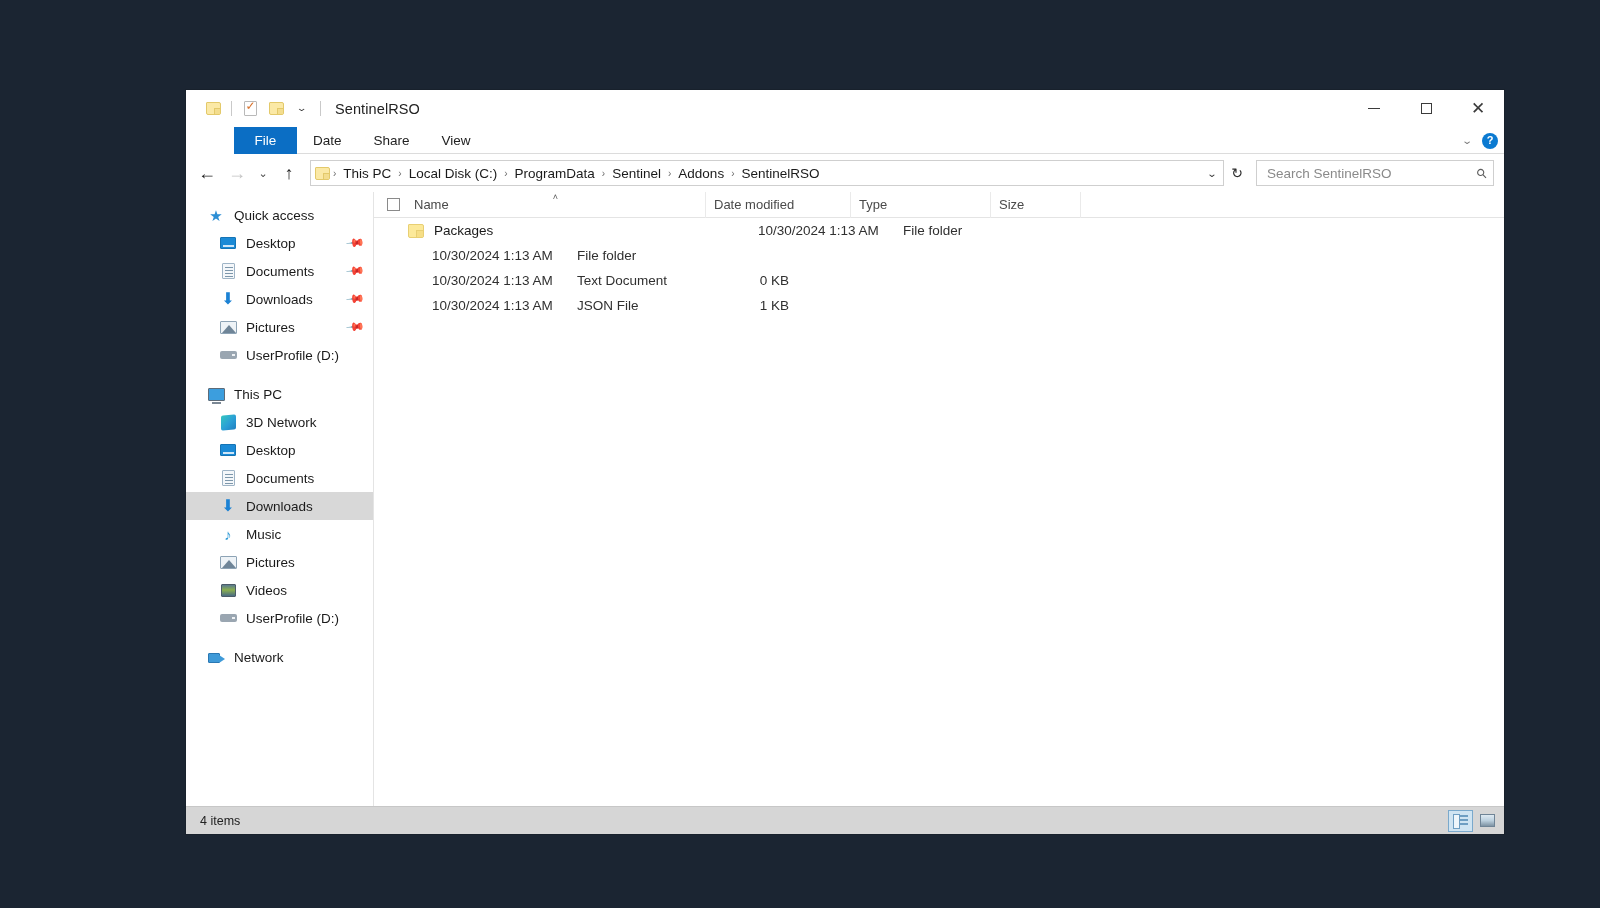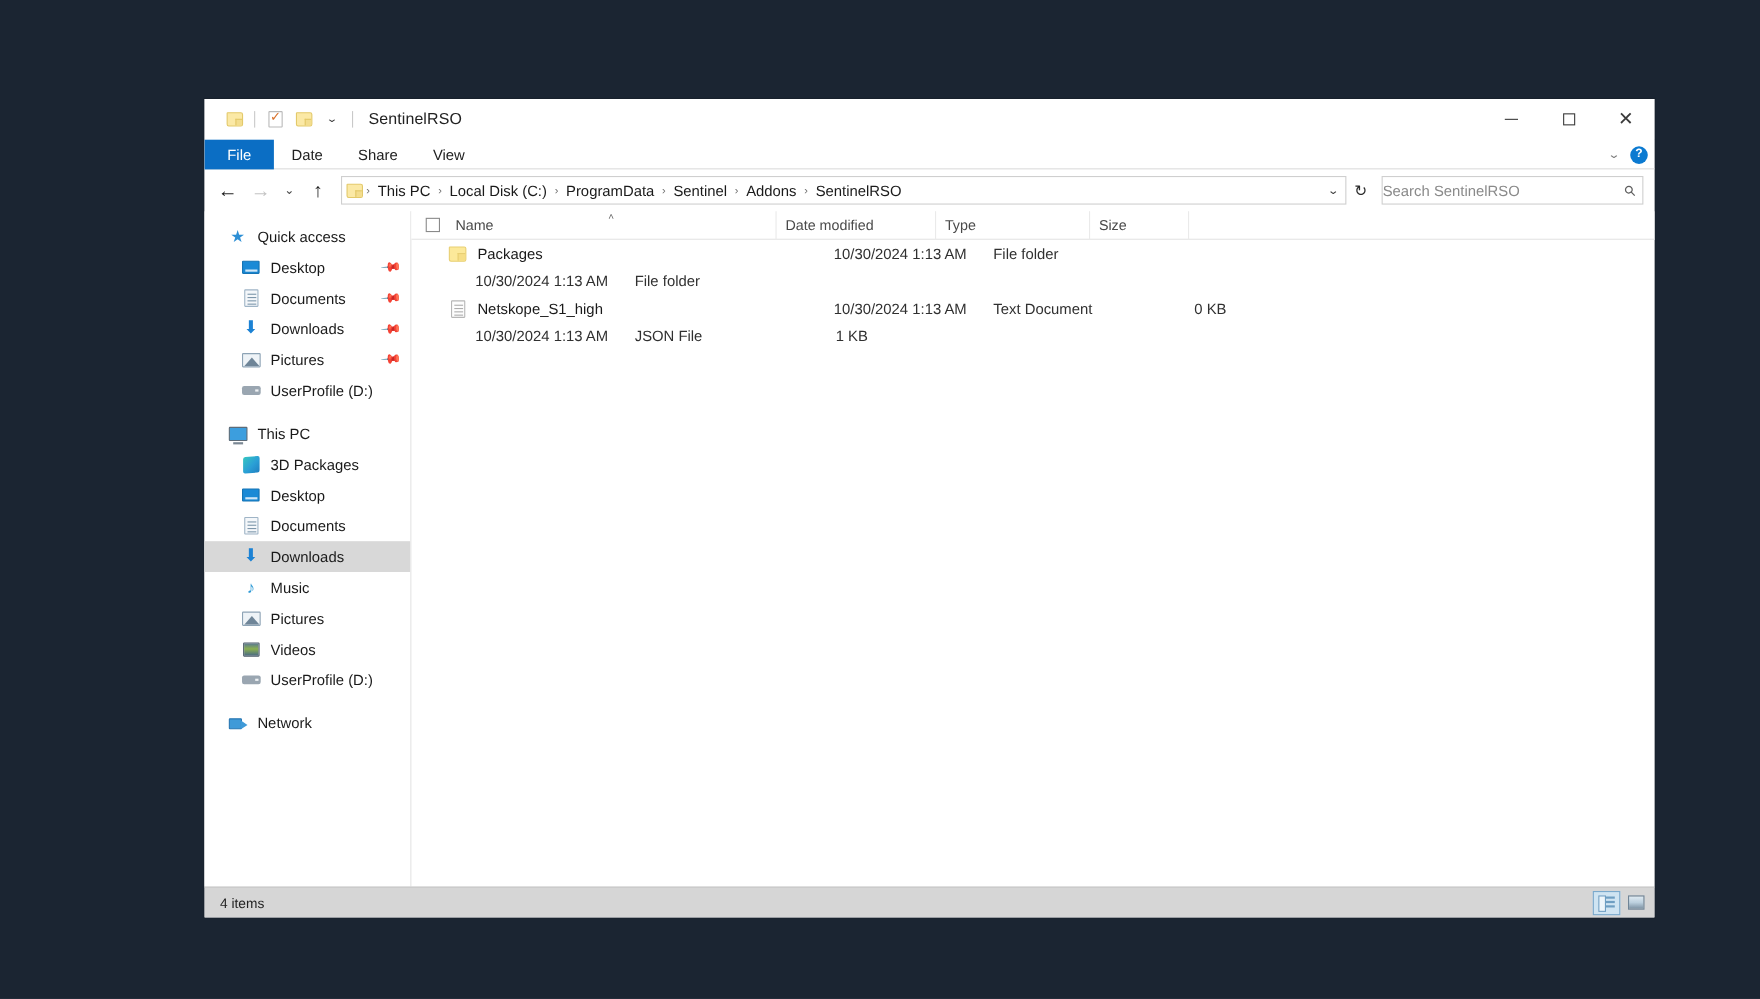--- a/index.html
+++ b/index.html
@@ -78,20 +78,21 @@
   .wc-max-glyph { width: 11px; height: 11px; border: 1px solid #3b3b3b; }
   .wc-close-glyph { font-size: 17px; line-height: 1; font-weight: 300; }
 
   
   .ribbon {
     height: 27px; flex: 0 0 27px;
     background: #ffffff;
     display: flex; align-items: stretch;
     position: relative;
     border-bottom: 1px solid #dcdcdc;
+    margin-left: 48px;
   }
   .tab {
     display: flex; align-items: center; justify-content: center;
     padding: 0 16px;
     font-size: 13.5px; color: #222;
     height: 27px;
   }
   .tab-file {
     background: #0b6ec4; color: #ffffff;
     min-width: 63px; padding: 0;
@@ -144,21 +145,21 @@
   }
   .refreshbtn {
     width: 26px; height: 26px;
     display: flex; align-items: center; justify-content: center;
     font-size: 14px; color: #2b2b2b;
   }
   .searchbox {
     width: 238px; height: 26px; flex: 0 0 238px;
     border: 1px solid #cfcfcf; background: #fff;
     display: flex; align-items: center;
-    margin-left: 6px; padding: 0 6px 0 0;
+    margin-left: 6px; padding: 0 6px 0 10px;
   }
   .searchbox input {
     flex: 1 1 auto; border: none; outline: none;
     font-family: "Liberation Sans", sans-serif;
     font-size: 13.5px; color: #222; background: transparent;
   }
   .searchbox input::placeholder { color: #8a8a8a; }
   .ic-search { color: #5e5e5e; font-size: 13px; transform: rotate(-45deg); }
 
   
@@ -526,21 +527,21 @@
       <div class="nav-item nav-l0">
         <span class="nav-ico">
             <span class="ic-thispc"></span>
           </span>
         <span class="nav-label">This PC</span>
       </div>
       <div class="nav-item nav-l1">
         <span class="nav-ico">
             <span class="ic-3d"></span>
           </span>
-        <span class="nav-label">3D Packages</span>
+        <span class="nav-label">3D Network</span>
       </div>
       <div class="nav-item nav-l1">
         <span class="nav-ico">
             <span class="ic-monitor"></span>
           </span>
         <span class="nav-label">Desktop</span>
       </div>
       <div class="nav-item nav-l1">
         <span class="nav-ico">
             <span class="ic-doc"></span>
@@ -623,26 +624,20 @@
           <div class="cell cell-size"></div>
         </div>
 
         <div class="row">
           <div class="cell cell-date">10/30/2024 1:13 AM</div>
           <div class="cell cell-type">File folder</div>
           <div class="cell cell-size"></div>
         </div>
 
         <div class="row">
-          <div class="cell cell-name">
-            <span class="row-ico">
-                <span class="ic-txt"></span>
-              </span>
-            <span>Netskope_S1_high</span>
-          </div>
           <div class="cell cell-date">10/30/2024 1:13 AM</div>
           <div class="cell cell-type">Text Document</div>
           <div class="cell cell-size">0 KB</div>
         </div>
 
         <div class="row">
           <div class="cell cell-date">10/30/2024 1:13 AM</div>
           <div class="cell cell-type">JSON File</div>
           <div class="cell cell-size">1 KB</div>
         </div>

